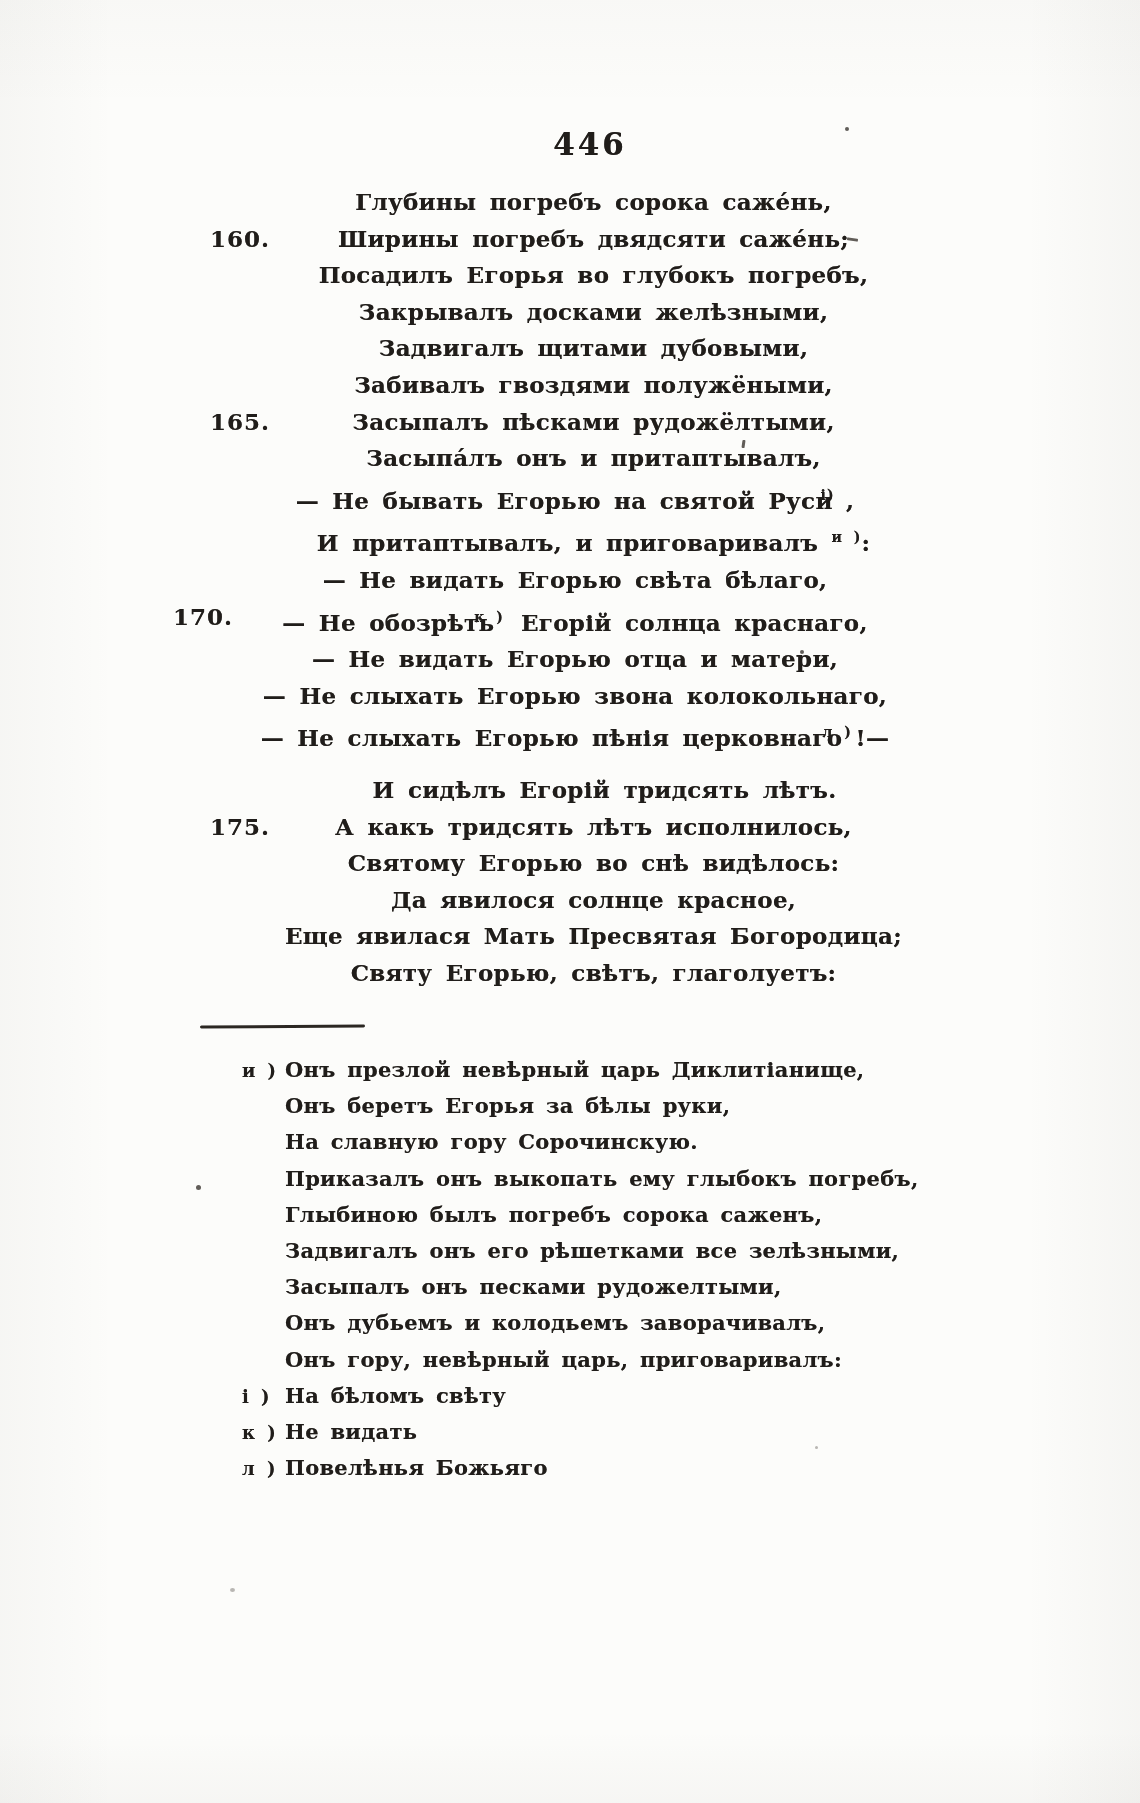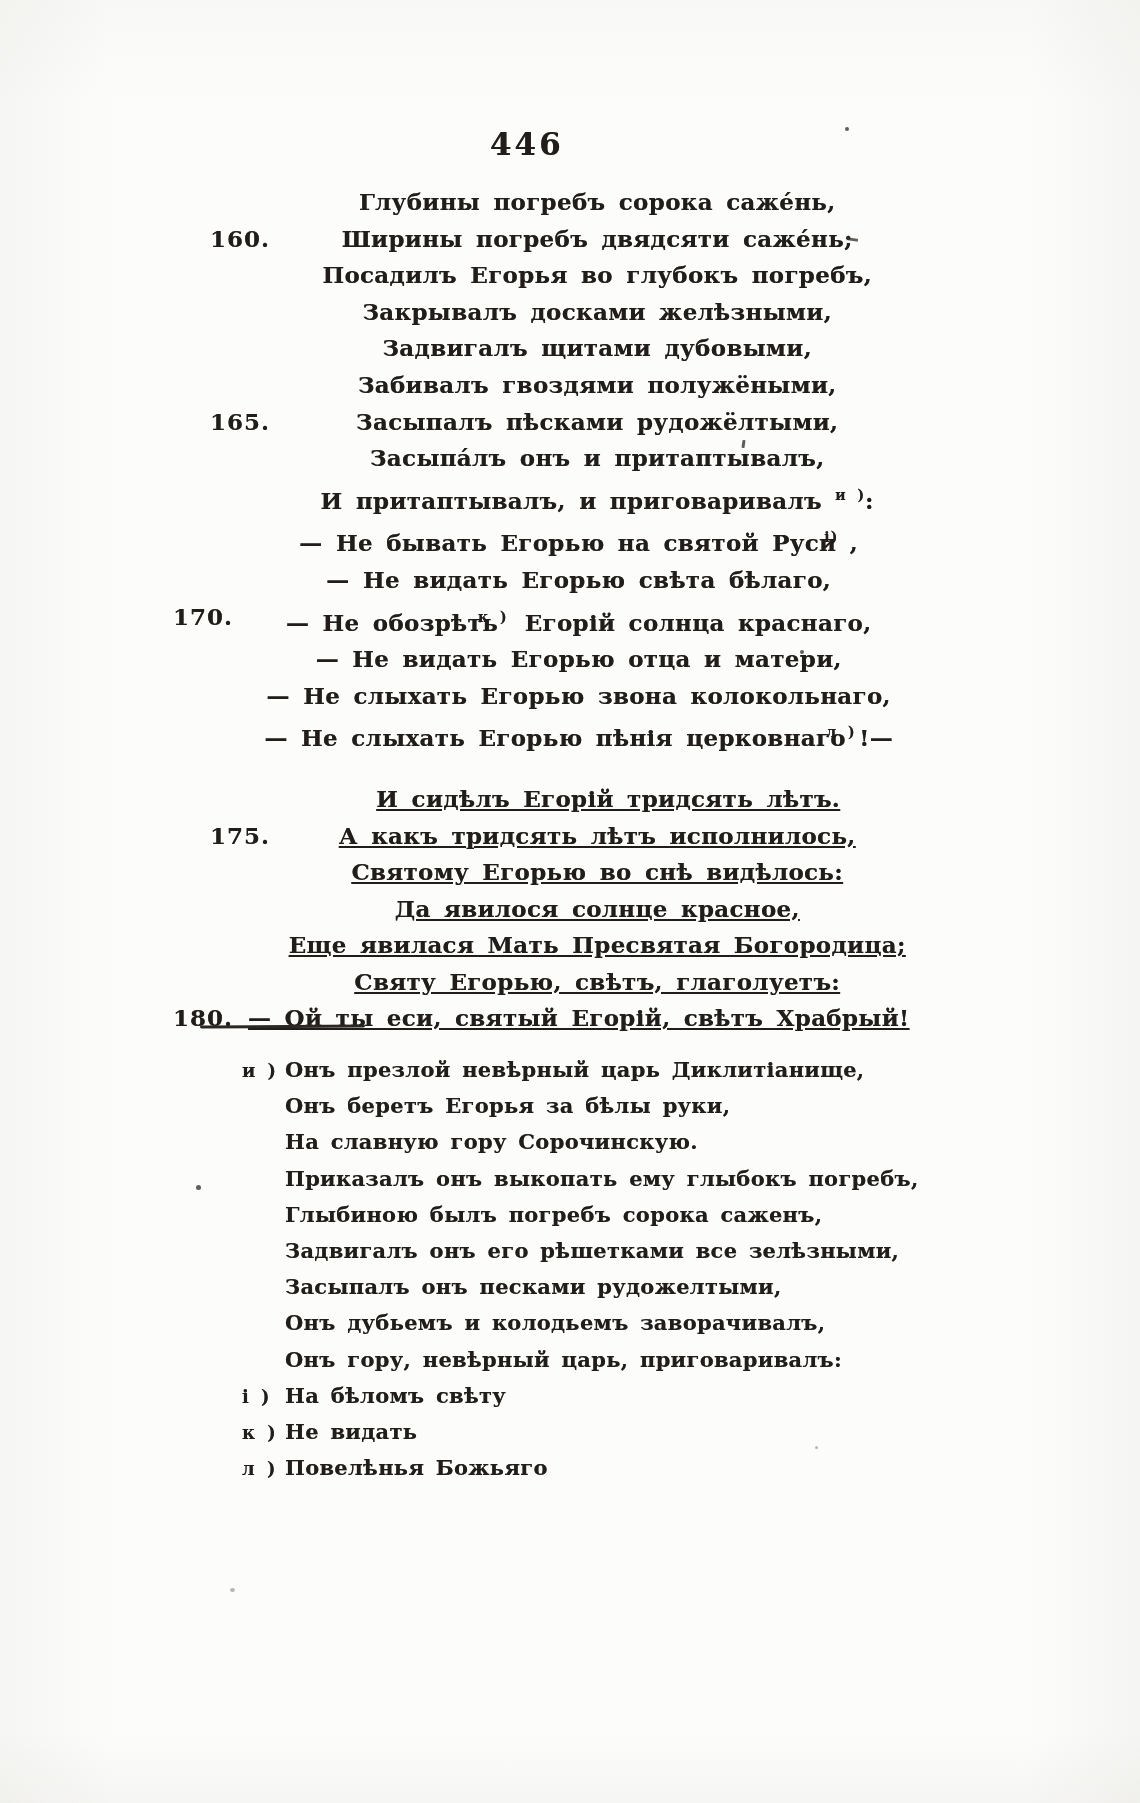--- a/index.html
+++ b/index.html
@@ -10,34 +10,34 @@
     color:#201d1a;
   }
   .paper-texture{
     position:absolute;inset:0;pointer-events:none;
     background:
       linear-gradient(90deg, rgba(60,55,45,0.03), rgba(0,0,0,0) 10%, rgba(0,0,0,0) 90%, rgba(60,55,45,0.035)),
       linear-gradient(180deg, rgba(60,55,45,0.02), rgba(0,0,0,0) 6%, rgba(0,0,0,0) 96%, rgba(60,55,45,0.03));
   }
   .pagenum{
     position:absolute;top:126px;left:490px;width:200px;
-    font-weight:bold;font-size:31px;letter-spacing:3px;
+    text-align:center;font-weight:bold;font-size:31px;letter-spacing:3px;
     text-shadow:0 0 0.5px rgba(20,15,10,0.65);
   }
   .poem{
     position:absolute;left:285px;top:184px;
     font-weight:bold;font-size:23px;line-height:36.6px;
     word-spacing:5px;letter-spacing:0.3px;
     text-shadow:0 0 0.5px rgba(20,15,10,0.6);
     text-align:center;
   }
   .pl{position:relative;white-space:nowrap;}
   .ln{position:absolute;left:-75px;top:0;letter-spacing:1px;}
   .dash{text-indent:-37px;}
-  .stanza2{margin-top:24px;text-decoration:underline;}
+  .stanza2{margin-top:15px;}
   .indent{padding-left:22px;}
   .fnref{
     display:inline-block;font-size:14px;font-weight:bold;
     vertical-align:9px;letter-spacing:1px;
   }
   .rule{
     position:absolute;left:200px;top:1025px;width:165px;height:3px;
     background:#2b2722;border-radius:2px;transform:rotate(-0.4deg);
   }
   .fns{
@@ -62,36 +62,35 @@
 <div class="poem">
   <div>
     <div class="pl"><span class="t">Глубины погребъ сорока саже́нь,</span></div>
     <div class="pl"><span class="ln">160.</span><span class="t">Ширины погребъ двядсяти саже́нь;</span></div>
     <div class="pl"><span class="t">Посадилъ Егорья во глубокъ погребъ,</span></div>
     <div class="pl"><span class="t">Закрывалъ досками желѣзными,</span></div>
     <div class="pl"><span class="t">Задвигалъ щитами дубовыми,</span></div>
     <div class="pl"><span class="t">Забивалъ гвоздями полужёными,</span></div>
     <div class="pl"><span class="ln">165.</span><span class="t">Засыпалъ пѣсками рудожёлтыми,</span></div>
     <div class="pl"><span class="t">Засыпа́лъ онъ и притаптывалъ,</span></div>
+    <div class="pl dash"><span class="t">— Не бывать Егорью на святой Руси </span><span class="fnref">і)</span><span class="t">,</span></div>
     <div class="pl"><span class="t">И притаптывалъ, и приговаривалъ </span><span class="fnref">и )</span><span class="t">:</span></div>
-    <div class="pl dash"><span class="t">— Не бывать Егорью на святой Руси </span><span class="fnref">і)</span><span class="t">,</span></div>
     <div class="pl dash"><span class="t">— Не видать Егорью свѣта бѣлаго,</span></div>
     <div class="pl dash"><span class="ln">170.</span><span class="t">— Не обозрѣть </span><span class="fnref">к )</span><span class="t"> Егорій солнца краснаго,</span></div>
     <div class="pl dash"><span class="t">— Не видать Егорью отца и матери,</span></div>
     <div class="pl dash"><span class="t">— Не слыхать Егорью звона колокольнаго,</span></div>
     <div class="pl dash"><span class="t">— Не слыхать Егорью пѣнія церковнаго </span><span class="fnref">л )</span><span class="t">!—</span></div>
   </div>
   <div class="stanza2">
     <div class="pl indent"><span class="t">И сидѣлъ Егорій тридсять лѣтъ.</span></div>
     <div class="pl"><span class="ln">175.</span><span class="t">А какъ тридсять лѣтъ исполнилось,</span></div>
     <div class="pl"><span class="t">Святому Егорью во снѣ видѣлось:</span></div>
     <div class="pl"><span class="t">Да явилося солнце красное,</span></div>
     <div class="pl"><span class="t">Еще явилася Мать Пресвятая Богородица;</span></div>
     <div class="pl"><span class="t">Святу Егорью, свѣтъ, глаголуетъ:</span></div>
-    <div class="pl dash"><span class="ln">180.</span><span class="t">— Ой ты еси, святый Егорій, свѣтъ Храбрый!</span></div>
   </div>
 </div>
 
 <div class="rule"></div>
 
 <div class="fns">
   <div class="fnl"><span class="fnm">и )</span><span>Онъ презлой невѣрный царь Диклитіанище,</span></div>
   <div class="fnl"><span>Онъ беретъ Егорья за бѣлы руки,</span></div>
   <div class="fnl"><span>На славную гору Сорочинскую.</span></div>
   <div class="fnl"><span>Приказалъ онъ выкопать ему глыбокъ погребъ,</span></div>

